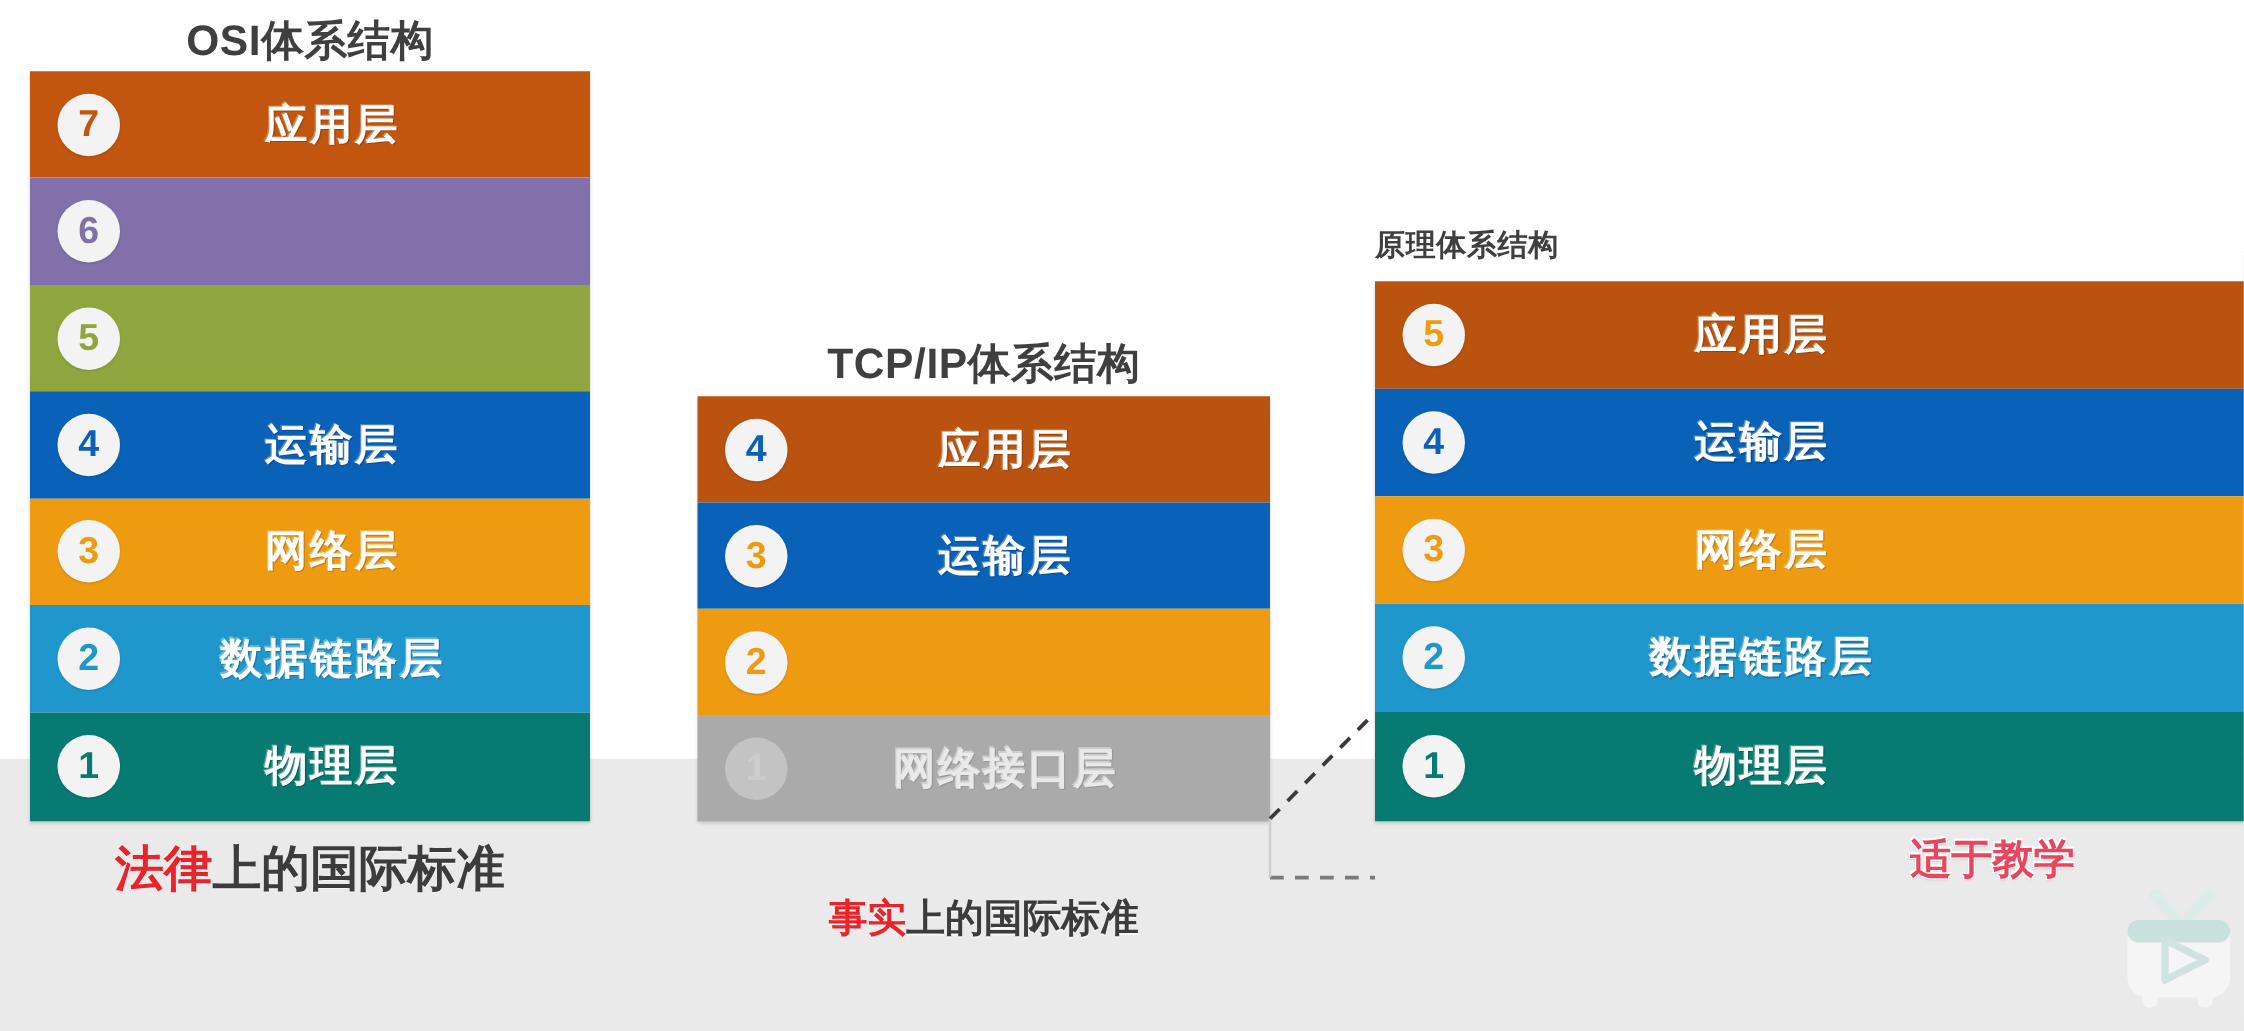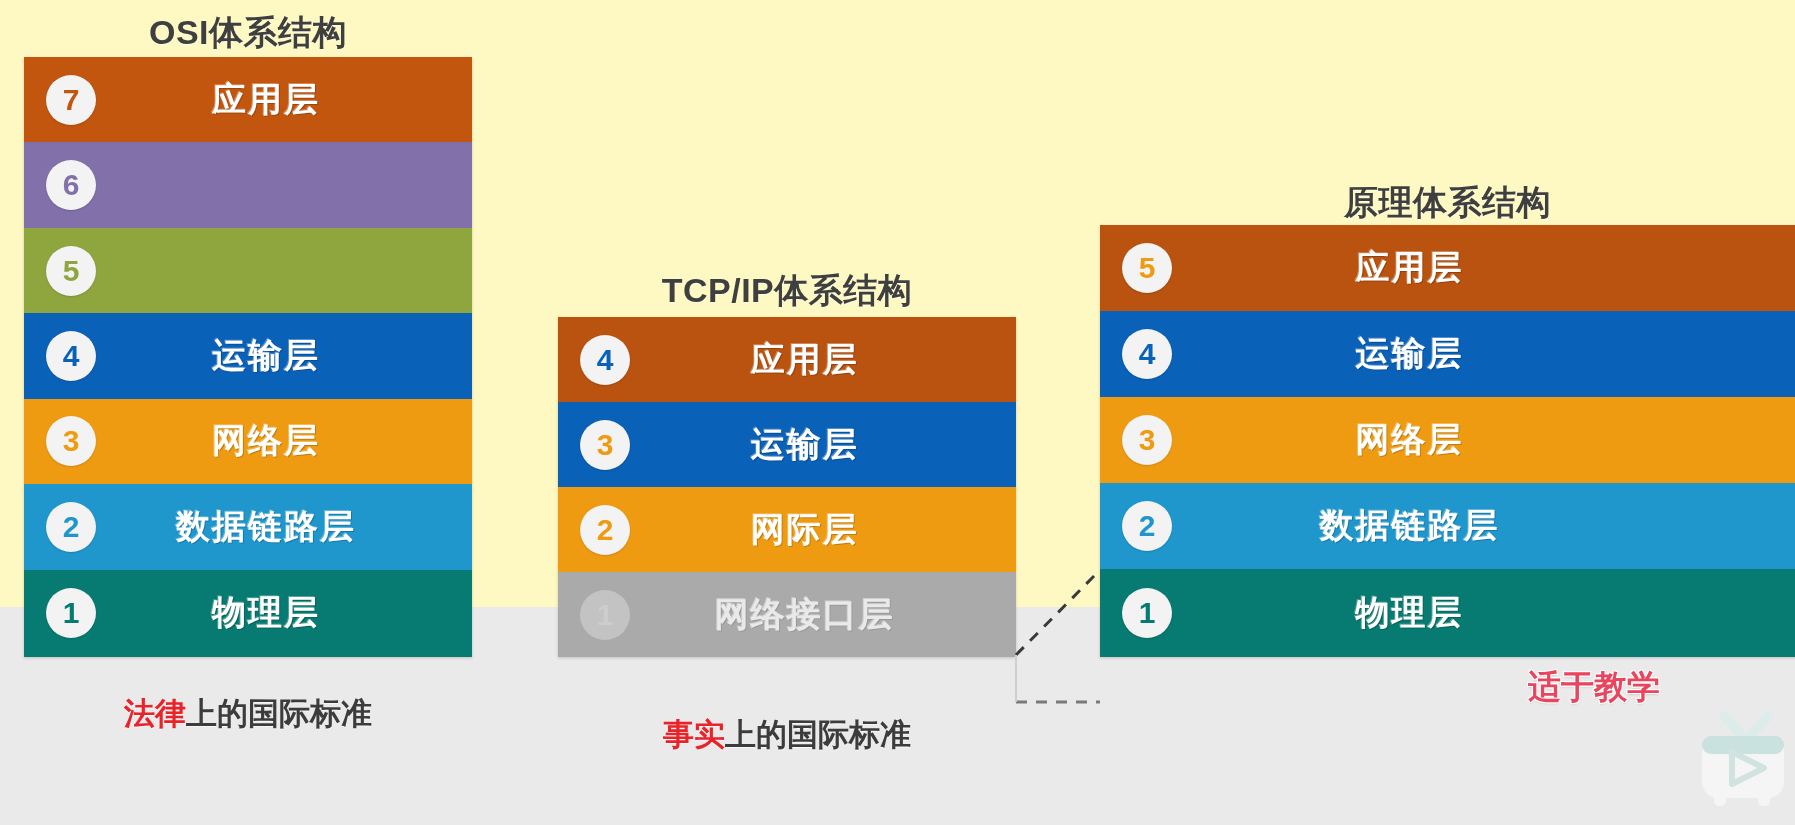--- a/index.html
+++ b/index.html
@@ -10,21 +10,21 @@
     width: 1795px; height: 825px;
     position: relative;
     overflow: hidden;
     font-family: "Liberation Sans", "DejaVu Sans", sans-serif;
   }
 
   #stage {
     position: absolute;
     left: 0; top: 0;
     width: 1795px; height: 607px;
-    background: #fef9c3;
+    background: #ffffff;
   }
 
   
   .stack-title {
     position: absolute;
     font-weight: bold;
     color: #3f3f3f;
     white-space: nowrap;
     text-align: center;
     letter-spacing: 0.5px;
@@ -137,54 +137,53 @@
       <div class="badge" style="width:50px;height:50px;font-size:30px;margin-left:22px;color:#1f97cd;">2</div>
       <div class="layer-label" style="font-size:34px;">数据链路层</div>
     </div>
 
     <div class="layer" style="background:#077b72; height:88px;">
       <div class="badge" style="width:50px;height:50px;font-size:30px;margin-left:22px;color:#077b72;">1</div>
       <div class="layer-label" style="font-size:34px;">物理层</div>
     </div>
   </div>
 
-  <div class="caption" style="left:24px; top:668px; width:448px; font-size:31px;margin-top:25px;">
+  <div class="caption" style="left:24px; top:668px; width:448px; font-size:39px;">
     <span class="hl">法律</span><span>上的国际标准</span>
   </div>
 
   <div class="stack-title" style="left:558px; top:268px; width:458px; font-size:34px;">TCP/IP体系结构</div>
 
   <div class="stack" id="stack-tcpip" style="left:558px; top:317px; width:458px; height:340px;">
 
     <div class="layer" style="background:#b9530f; height:85px;">
       <div class="badge" style="width:50px;height:50px;font-size:30px;margin-left:22px;color:#0a61b8;">4</div>
       <div class="layer-label" style="font-size:34px;">应用层</div>
     </div>
 
     <div class="layer" style="background:#0a61b8; height:85px;">
       <div class="badge" style="width:50px;height:50px;font-size:30px;margin-left:22px;color:#ef9b12;">3</div>
       <div class="layer-label" style="font-size:34px;">运输层</div>
     </div>
 
     <div class="layer" style="background:#ef9b12; height:85px;">
       <div class="badge" style="width:50px;height:50px;font-size:30px;margin-left:22px;color:#ef9b12;">2</div>
-      <div class="layer-label" style="font-size:34px;">网际层</div>
     </div>
 
     <div class="layer muted" style="background:#aaaaaa; height:85px;">
       <div class="badge" style="width:50px;height:50px;font-size:30px;margin-left:22px;color:#cdcdcd;background:#c3c3c3;box-shadow:none;">1</div>
       <div class="layer-label" style="font-size:34px;">网络接口层</div>
     </div>
   </div>
 
   <div class="caption" style="left:558px; top:668px; width:458px; font-size:31px;margin-top:46px;">
     <span class="hl">事实</span><span>上的国际标准</span>
   </div>
 
-  <div class="stack-title" style="left:1100px; top:180px; width:695px; font-size:34px; text-align:center;">原理体系结构</div>
+  <div class="stack-title" style="left:1100px; top:180px; width:695px; font-size:24px; text-align:left;">原理体系结构</div>
 
   <div class="stack" id="stack-principle" style="left:1100px; top:225px; width:760px; height:432px;">
 
     <div class="layer" style="background:#b9530f; height:86px;">
       <div class="badge" style="width:50px;height:50px;font-size:30px;margin-left:22px;color:#ef9b12;">5</div>
       <div class="layer-label" style="font-size:34px;margin-right:28%;">应用层</div>
     </div>
 
     <div class="layer" style="background:#0a61b8; height:86px;">
       <div class="badge" style="width:50px;height:50px;font-size:30px;margin-left:22px;color:#0a61b8;">4</div>

